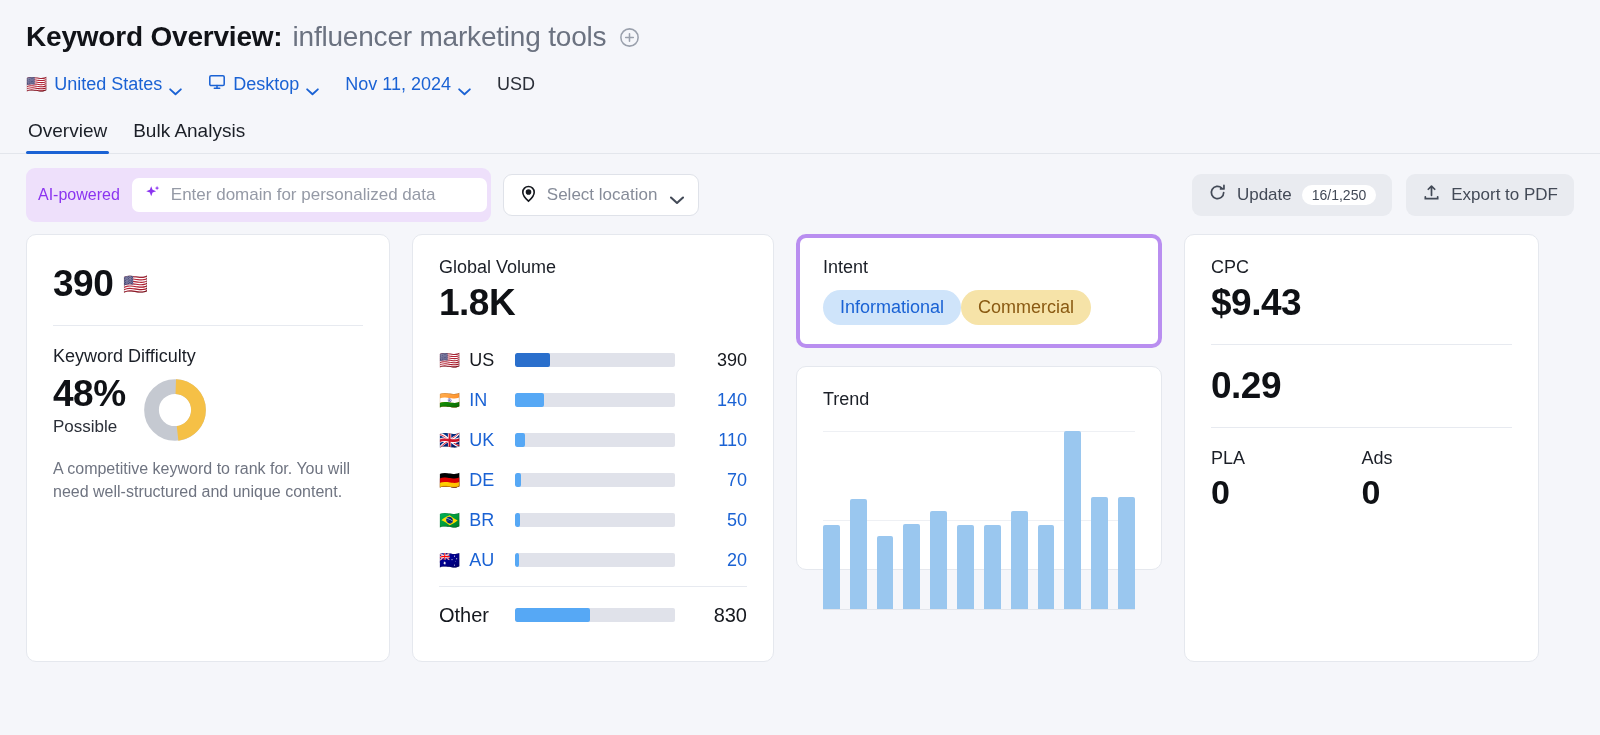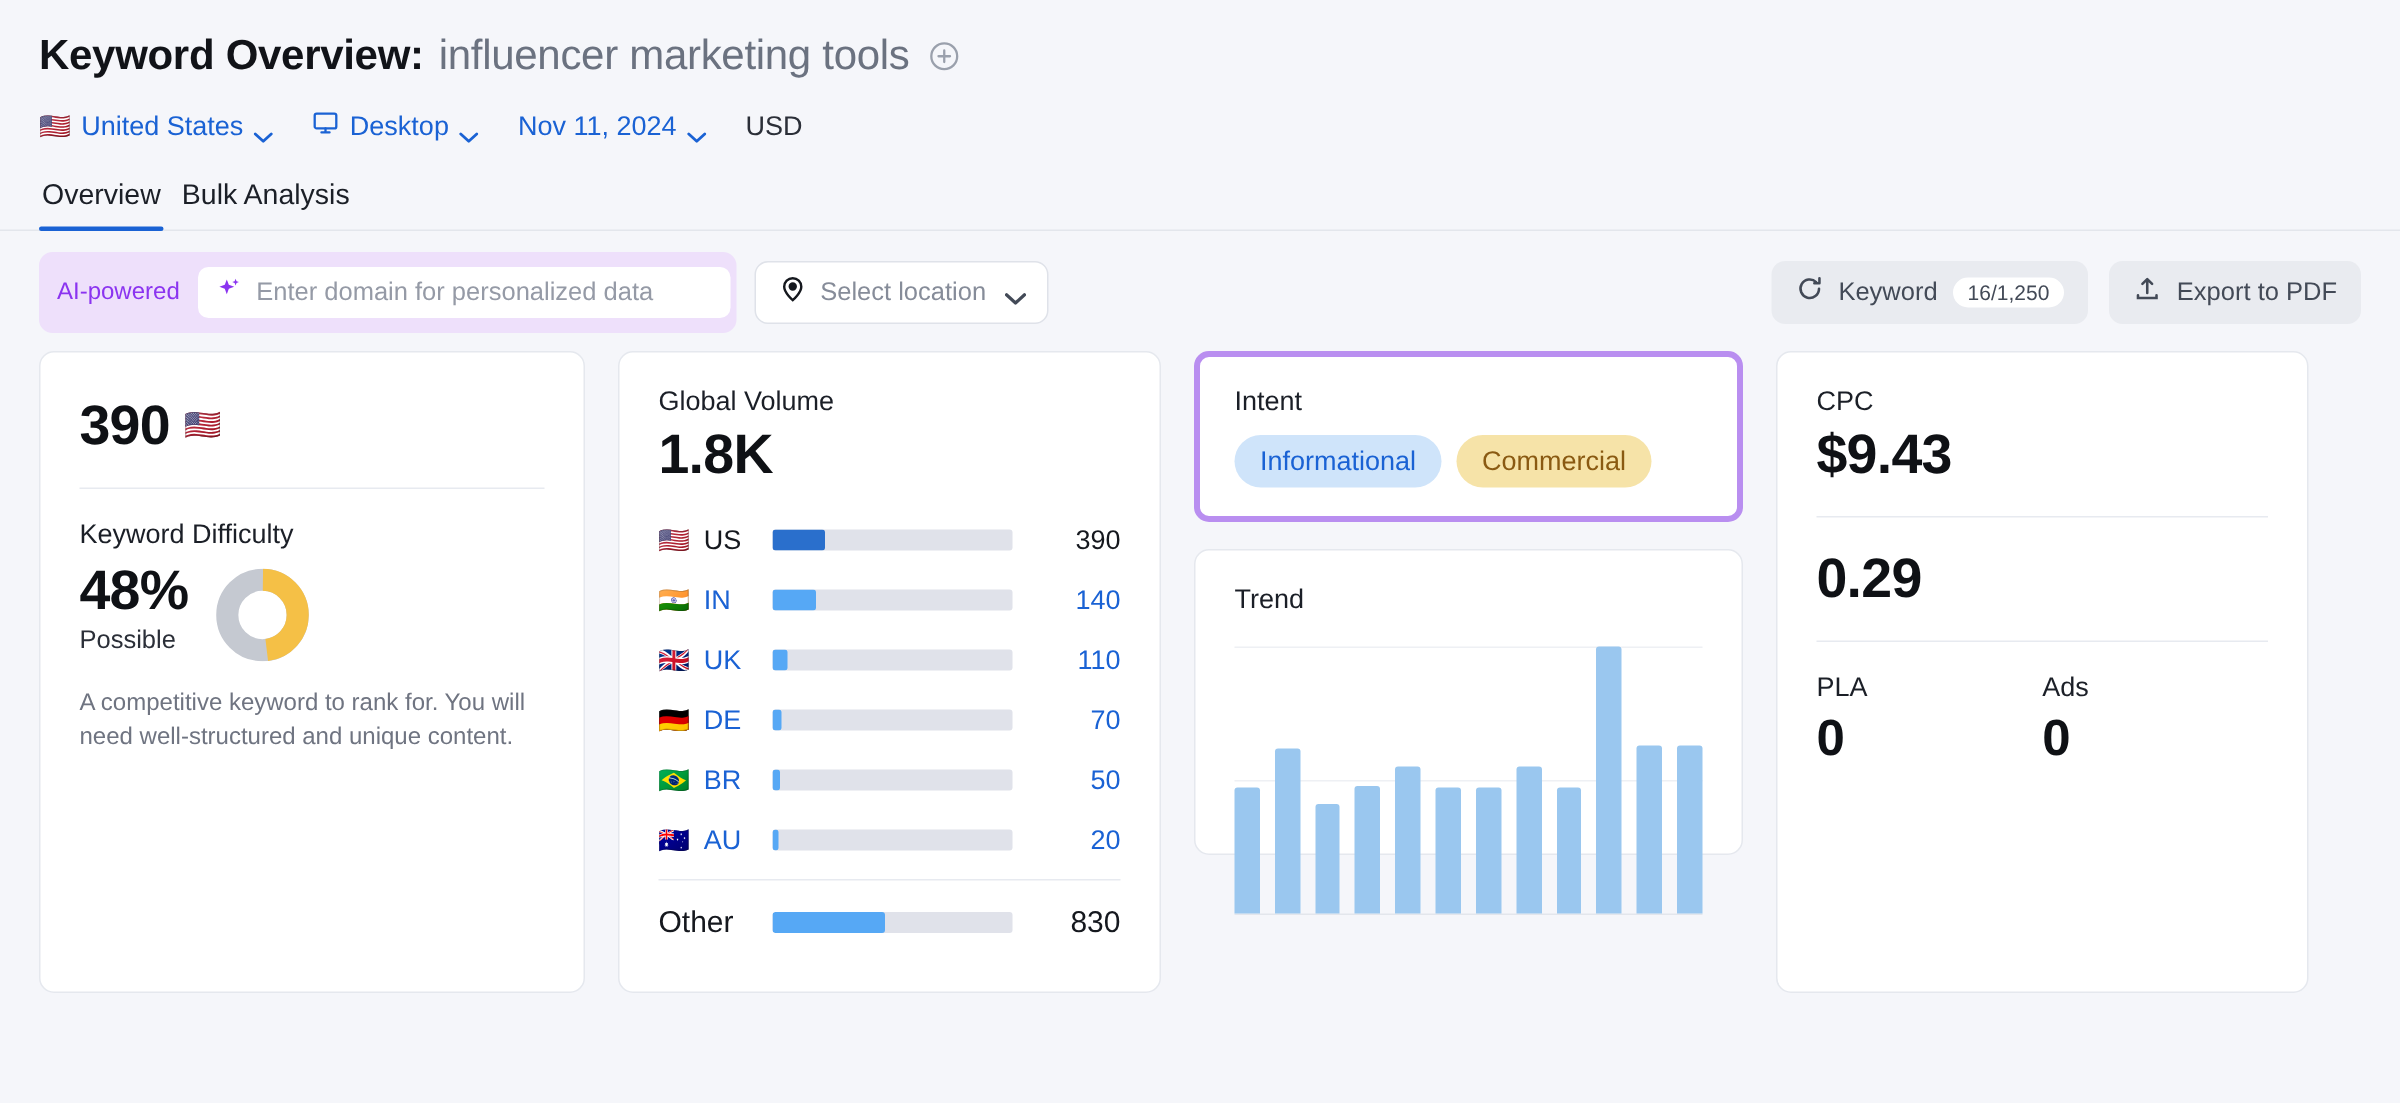--- a/index.html
+++ b/index.html
@@ -18,21 +18,21 @@
   .title-kw { font-size: 28px; font-weight: 400; color: #6b7280; letter-spacing: -0.2px; }
   .plus-icon { width: 23px; height: 23px; display: inline-flex; align-items: center; justify-content: center; margin-left: 2px; }
 
   .meta-row { display: flex; align-items: center; gap: 26px; margin-top: 12px; height: 28px; }
   .meta-item { display: flex; align-items: center; gap: 7px; font-size: 18px; color: #1a62d4; cursor: pointer; }
   .meta-item.plain { color: #2b2f38; cursor: default; }
   .flag { font-size: 17px; line-height: 1; }
   .chev { width: 13px; height: 8px; display: inline-block; }
 
   
-  .tabs { display: flex; gap: 10px; padding: 0 26px; margin-top: 18px; position: relative; }
+  .tabs { display: flex; gap: 22px; padding: 0 26px; margin-top: 18px; position: relative; }
   .tabs::after {
     content: ""; position: absolute; left: 0; right: 0; bottom: 0;
     height: 1px; background: #e3e6ec;
   }
   .tab {
     font-size: 19px; color: #1b1f27; padding: 4px 2px 12px 2px;
     cursor: pointer; position: relative; z-index: 2;
   }
   .tab.active::after {
     content: ""; position: absolute; left: 0; right: 0; bottom: 0;
@@ -112,21 +112,21 @@
   .gv-fill { height: 100%; border-radius: 2px; }
   .gv-val { width: 58px; text-align: right; font-size: 18px; color: #1a62d4; }
   .gv-row.dark .gv-cc, .gv-row.dark .gv-val { color: #15181e; }
   .gv-row.other { height: 44px; }
   .gv-row.other .gv-cc { font-size: 20px; color: #15181e; }
   .gv-row.other .gv-val { font-size: 20px; color: #15181e; }
   .gv-divider { height: 1px; background: #e7eaf0; margin: 6px 0; }
 
   
   .intent-card { border: 4px solid #b98ef0; border-radius: 10px; padding: 19px 23px; background: #fff; }
-  .intent-pills { display: flex; gap: 10px; margin-top: 12px; }
+  .intent-pills { display: flex; gap: 0; margin-top: 12px; }
   .pill { border-radius: 18px; padding: 7px 17px; font-size: 18px; }
   .pill-info { background: #cfe4fa; color: #1a62d4; }
   .pill-comm { background: #f6e3a8; color: #8a5a12; }
 
   
   .trend-card { height: 204px; }
   .trend-chart { position: relative; height: 178px; margin-top: 22px; }
   .gridline { position: absolute; left: 0; right: 0; height: 1px; background: #eef0f4; }
   .baseline { position: absolute; left: 0; right: 0; bottom: 0; height: 1px; background: #e3e6ec; }
   .bars { position: absolute; left: 0; right: 0; bottom: 1px; height: 100%; display: flex; align-items: flex-end; gap: 10px; }
@@ -228,21 +228,21 @@
   </div>
 
   <div class="toolbar-right">
     <button class="btn">
       <span>
         <svg width="19" height="19" viewBox="0 0 20 20" fill="none" stroke="#434a57" stroke-width="1.8">
           <path d="M16.5 10a6.5 6.5 0 11-2-4.7" stroke-linecap="round"></path>
             <path d="M16.8 2.6v3.6h-3.6" stroke-linecap="round" stroke-linejoin="round"></path>
         </svg>
       </span>
-      <span>Keyword</span>
+      <span>Update</span>
       <span class="pill-count">16/1,250</span>
     </button>
     <button class="btn">
       <span>
         <svg width="19" height="19" viewBox="0 0 20 20" fill="none" stroke="#434a57" stroke-width="1.8">
           <path d="M10 13V3.5M6.6 6.6L10 3.2l3.4 3.4" stroke-linecap="round" stroke-linejoin="round"></path>
           <path d="M3.5 14.5v2h13v-2" stroke-linecap="round"></path>
         </svg>
       </span>
       <span>Export to PDF</span>

